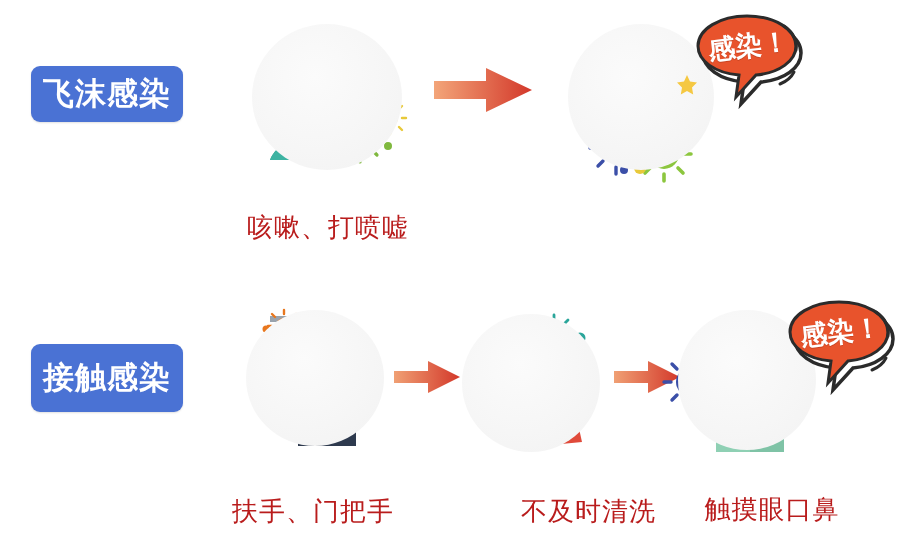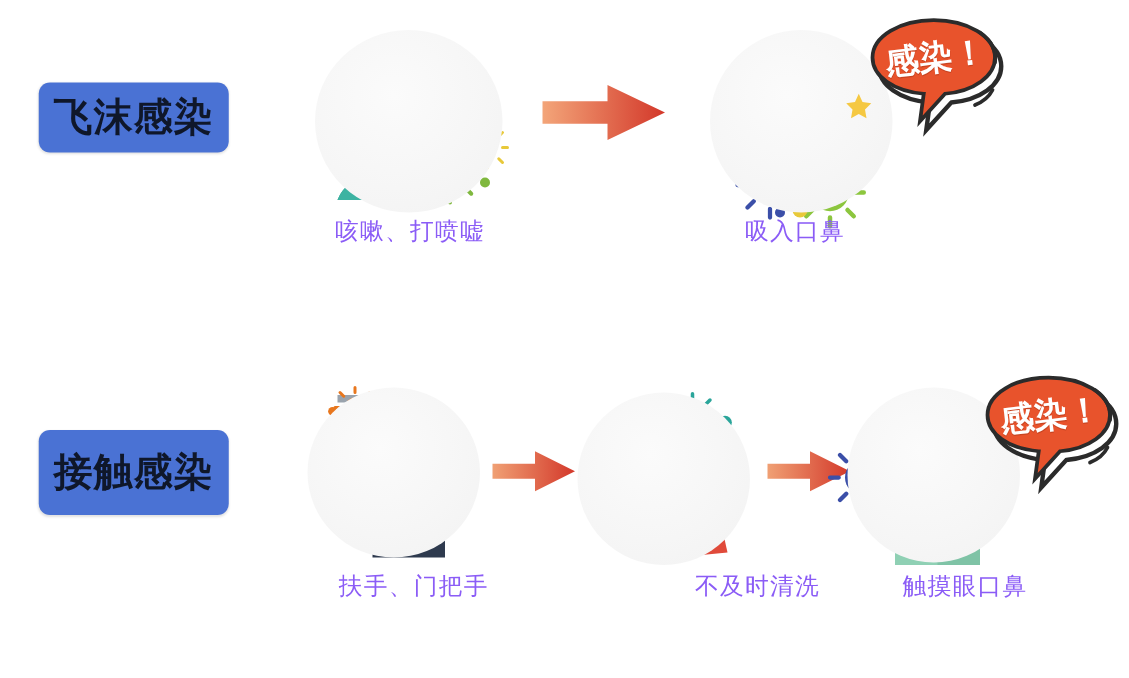--- a/index.html
+++ b/index.html
@@ -10,39 +10,40 @@
     overflow:hidden;
     position:relative;
   }
   .page{position:relative;width:903px;height:542px;}
 
   
   .badge{
     position:absolute;
     display:flex;align-items:center;justify-content:center;
     border-radius:9px;
-    color:#0f172a;
+    color:#ffffff;
     font-size:31px;
     font-weight:bold;
     letter-spacing:1px;
     box-shadow:0 1px 2px rgba(0,0,0,.12);
     white-space:nowrap;
   }
   .badge-drop{left:31px;top:66px;width:152px;height:56px;background:#4a72d4;}
   .badge-cont{left:31px;top:344px;width:152px;height:68px;background:#4a72d4;}
 
   
   .cap{
     position:absolute;
     text-align:center;
-    color:#8b5cf6;
-    font-size:19px;
+    color:#b91c1c;
+    font-size:26px;
     line-height:36px;
     white-space:nowrap;
     letter-spacing:1px;
+    margin-top:41px;
   }
 
   
   .illu{position:absolute;}
   .disc{
     position:absolute;border-radius:50%;
     background:radial-gradient(circle at 42% 36%,#fbfbfb 0%,#f6f6f6 58%,#f2f2f2 100%);
   }
 
   
@@ -208,23 +209,20 @@
     <div class="bub-text" style="left:24px;top:14px;font-size:27px;letter-spacing:0px;transform:rotate(-7deg);">感染！</div>
   </div>
 
   <svg class="illu" style="left:676px;top:74px;" width="22" height="22" viewBox="0 0 22 22">
     <path d="M11 1 l3 6.5 l7 1 l-5 5 l1.2 7 l-6.2 -3.4 l-6.2 3.4 l1.2 -7 l-5 -5 l7 -1 z" fill="#f5c842"></path>
   </svg>
 
   <div class="cap" style="left:218px;top:168px;width:220px;">
     <div>咳嗽、打喷嘘</div>
   </div>
-  <div class="cap" style="left:548px;top:168px;width:176px;">
-    <div>吸入口鼻</div>
-  </div>
 
   <div class="badge badge-cont">接触感染</div>
 
   <div class="illu" style="left:244px;top:306px;width:144px;height:140px;">
     <div class="disc" style="left:2px;top:4px;width:138px;height:136px;"></div>
     <svg width="144" height="140" viewBox="0 0 144 140">
 
       <path d="M26 10 h50 v6 h-50 z" fill="#9aa3ad"></path>
       <path d="M70 10 h6 v24 h-6 z" fill="#9aa3ad"></path>
       <path d="M52 18 h6 v18 h-6 z" fill="#b9c1c9"></path>
@@ -399,21 +397,21 @@
       <path d="M14 34 c0 -17 22 -30 49 -30 c27 0 49 13 49 30 c0 15 -17 27 -40 29
                l-20 22 l3 -22 c-24 -2 -41 -14 -41 -29 z" fill="none" stroke="#2b2b2b" stroke-width="3.5" transform="translate(5,5)"></path>
       <path d="M14 32 c0 -17 22 -30 49 -30 c27 0 49 13 49 30 c0 15 -17 27 -40 29
                l-20 22 l3 -22 c-24 -2 -41 -14 -41 -29 z" fill="#e8532c" stroke="#2b2b2b" stroke-width="3"></path>
       <path d="M100 12 q14 10 12 24" fill="none" stroke="#2b2b2b" stroke-width="3" stroke-linecap="round"></path>
       <path d="M96 70 q10 -4 14 -12" fill="none" stroke="#2b2b2b" stroke-width="3" stroke-linecap="round"></path>
     </svg>
     <div class="bub-text" style="left:24px;top:14px;font-size:27px;letter-spacing:0px;transform:rotate(-7deg);">感染！</div>
   </div>
 
-  <div class="cap" style="left:207px;top:452px;width:248px;">
+  <div class="cap" style="left:189px;top:452px;width:248px;">
     <div>扶手、门把手</div>
   </div>
   <div class="cap" style="left:452px;top:452px;width:204px;text-align:right;">
     <div>不及时清洗</div>
   </div>
   <div class="cap" style="left:668px;top:452px;width:208px;font-family:Liberation Mono, monospace;">
     <div>触摸眼口鼻</div>
   </div>
 
 </div>

